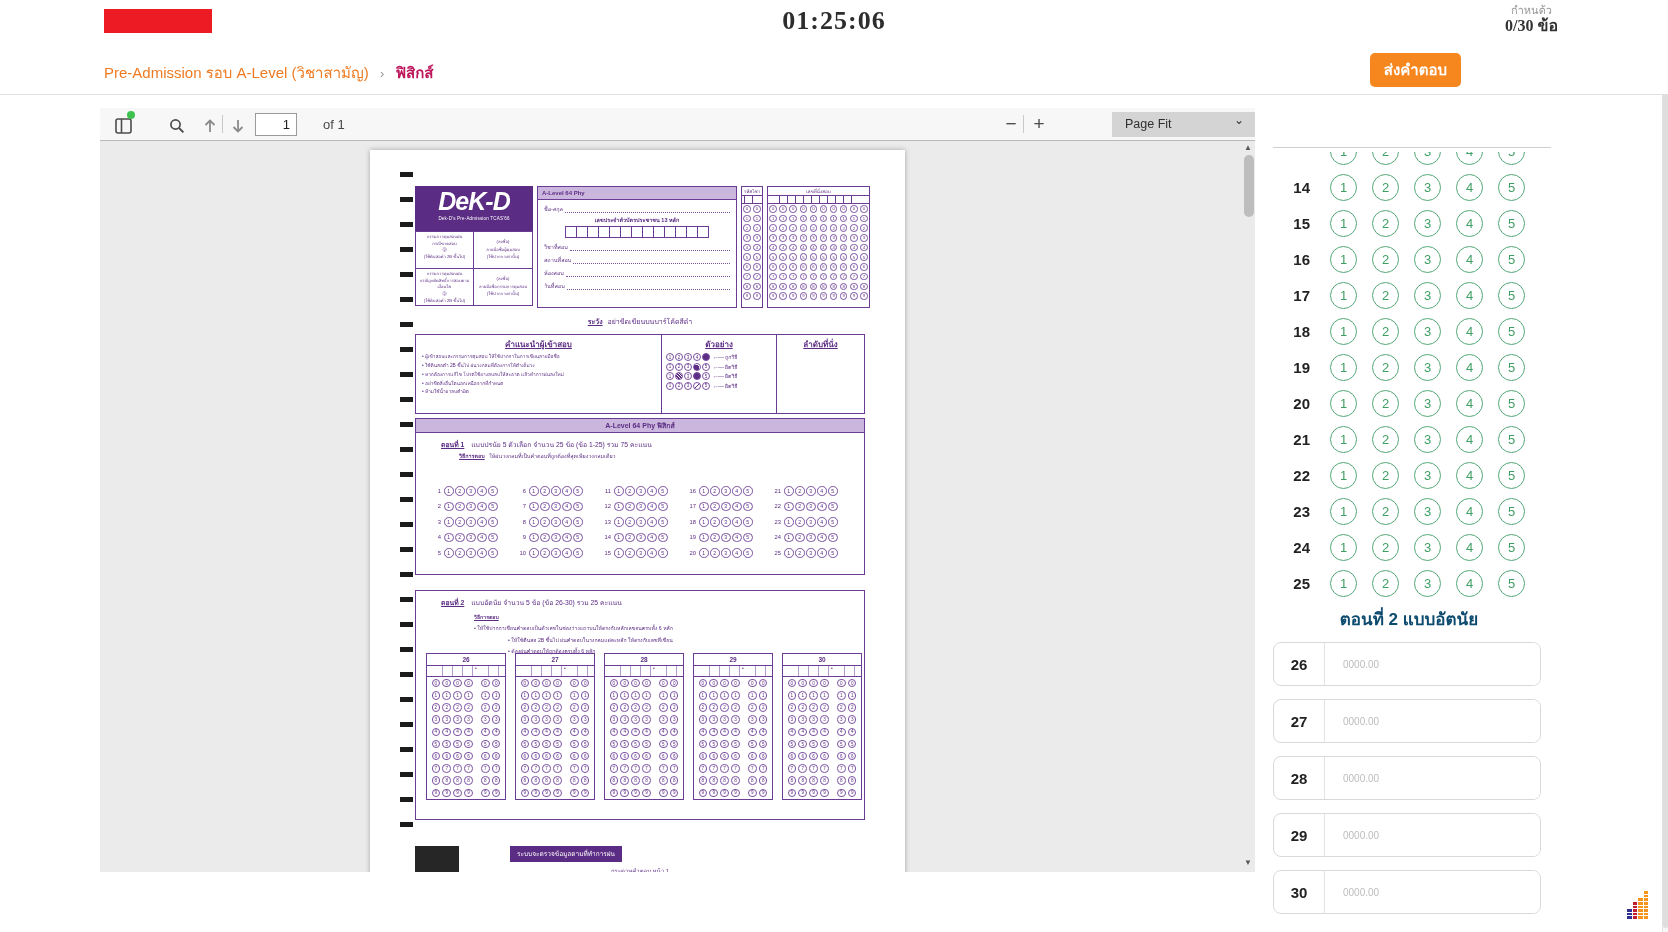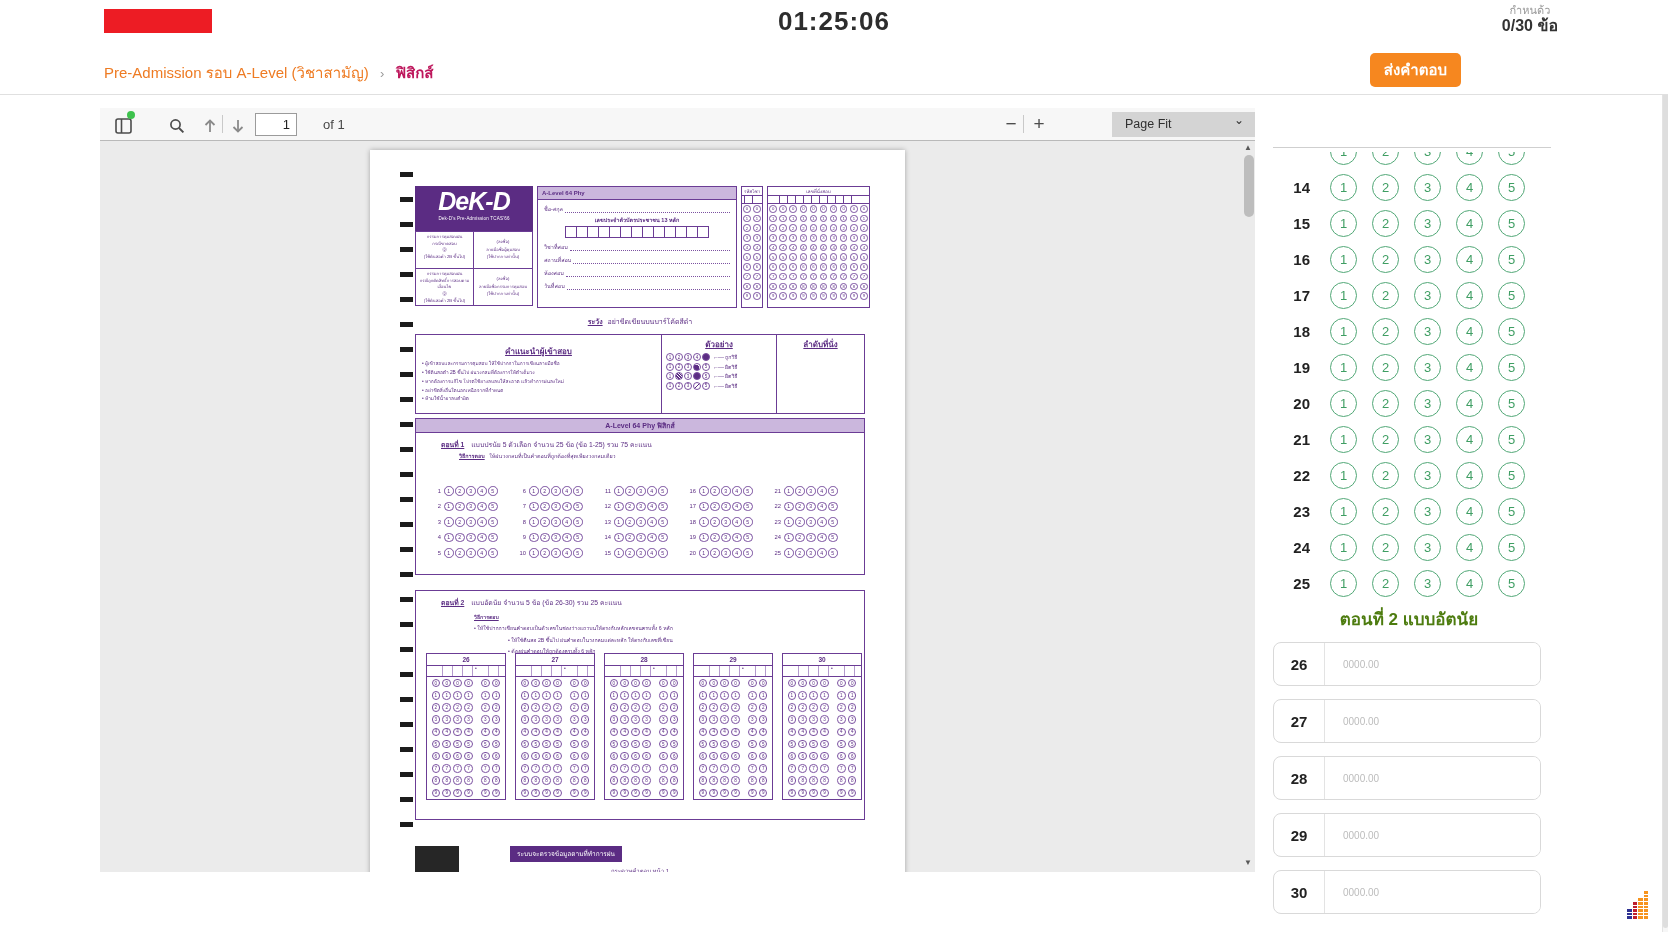--- a/index.html
+++ b/index.html
@@ -1,21 +1,21 @@
 <!DOCTYPE html>
 <html><head>
 <meta charset="utf-8">
 <style>
   * { margin:0; padding:0; box-sizing:border-box; }
   html,body { width:1668px; height:932px; overflow:hidden; background:#fff;
               font-family:"Liberation Sans", sans-serif; }
 
   
   .topbar { position:absolute; left:0; top:0; width:1668px; height:57px; background:#fff;
-            border-bottom:4px solid #eab308; z-index:30; }
+            border-bottom:4px solid #eab308; z-index:30;font-family:Liberation Serif, serif; }
   .logo { position:absolute; left:104px; top:9px; width:108px; height:24px; background:#ed1c24; }
   .timer { position:absolute; left:0; top:6px; width:100%; text-align:center;
            font-size:26px; font-weight:700; color:#2d2d2d; letter-spacing:1px; }
   .progress { position:absolute; right:110px; top:4px; text-align:center; line-height:1.15; }
   .progress .p-label { font-size:11px; color:#9a9a9a; }
   .progress .p-value { font-size:16px; font-weight:700; color:#333; }
 
   
   .subbar { position:absolute; left:0; top:46px; width:1668px; height:49px; background:#fff;
             border-bottom:1px solid #e0e0e0; z-index:30; }
@@ -90,21 +90,21 @@
   .dgrid { display:flex; justify-content:space-around; padding-top:1px; }
   .dcol { display:flex; flex-direction:column; align-items:center; }
   .bb { display:inline-flex; align-items:center; justify-content:center; border:1px solid #7b51a1;
         border-radius:50%; color:#5b2c83; background:#fff; flex:none; }
   .bb-xs { width:7.5px; height:7.5px; font-size:4.2px; margin-bottom:2.2px; }
 
   .warnline { position:absolute; left:45px; top:166px; width:450px; text-align:center; font-size:7px; }
   .warn-b { font-weight:700; text-decoration:underline; margin-right:3px; }
 
   .instr-box { left:45px; top:184px; width:450px; height:80px; display:flex; }
-  .instr-c1 { width:245px; padding:3px 6px;margin-top:7px; }
+  .instr-c1 { width:245px; padding:3px 6px; }
   .instr-c2 { width:115px; border-left:1px solid #6b3c95; padding:3px 4px; }
   .instr-c3 { flex:1; border-left:1px solid #6b3c95; padding:3px 4px; }
   .instr-h { font-size:8px; font-weight:700; text-decoration:underline; text-align:center; margin-bottom:2px; }
   .instr-li { font-size:4.8px; line-height:1.85; white-space:nowrap; overflow:hidden; }
   .ex-row { display:flex; align-items:center; margin-top:1.5px; }
   .bb-ex { width:8px; height:8px; font-size:4.5px; margin-right:1px; }
   .bb-fill { background:#5b2c83; color:#5b2c83; }
   .bb-part { background:radial-gradient(circle at 35% 65%, #5b2c83 55%, #fff 56%); }
   .bb-scrib { background:repeating-linear-gradient(45deg,#5b2c83 0 1px,#fff 1px 2px); }
   .bb-slash { background:linear-gradient(135deg, transparent 44%, #5b2c83 45%, #5b2c83 55%, transparent 56%); }
@@ -149,21 +149,21 @@
   .mc-list { position:absolute; left:0; top:57px; width:406px; height:450px; overflow:hidden; }
   .mc-row { display:flex; align-items:center; height:36px; }
   .mc-row.clipped .mc-num { visibility:hidden; }
   .mc-num { width:54px; text-align:right; font-size:15px; font-weight:700; color:#222; }
   .mc-bubbles { display:flex; margin-left:20px; }
   .mc-bubble { width:27px; height:27px; border:1.4px solid #52a877; border-radius:50%;
                background:#fff; color:#3f9e63; font-size:13px; display:flex; align-items:center;
                justify-content:center; margin-right:15px; cursor:pointer;
                font-family:"Liberation Sans", sans-serif; }
   .essay-heading { position:absolute; left:17px; top:510px; width:272px; text-align:center;
-                   font-size:17px; font-weight:700; color:#4d7c0f; }
+                   font-size:17px; font-weight:700; color:#0c4a6e; }
   .essay-list { position:absolute; left:17px; top:547px; width:268px; }
   .essay-row { display:flex; align-items:stretch; height:44px; border:1px solid #d9d9d9;
                border-radius:8px; margin-bottom:13px; overflow:hidden; background:#fff; }
   .essay-num { width:50px; display:flex; align-items:center; justify-content:center;
                font-size:15px; font-weight:700; color:#222; }
   .essay-div { width:1px; background:#e3e3e3; }
   .essay-input { flex:1; border:none; outline:none; padding-left:18px; font-size:10px; color:#333;
                  font-family:"Liberation Sans", sans-serif; }
   .essay-input::placeholder { color:#bcbcbc; }
 

